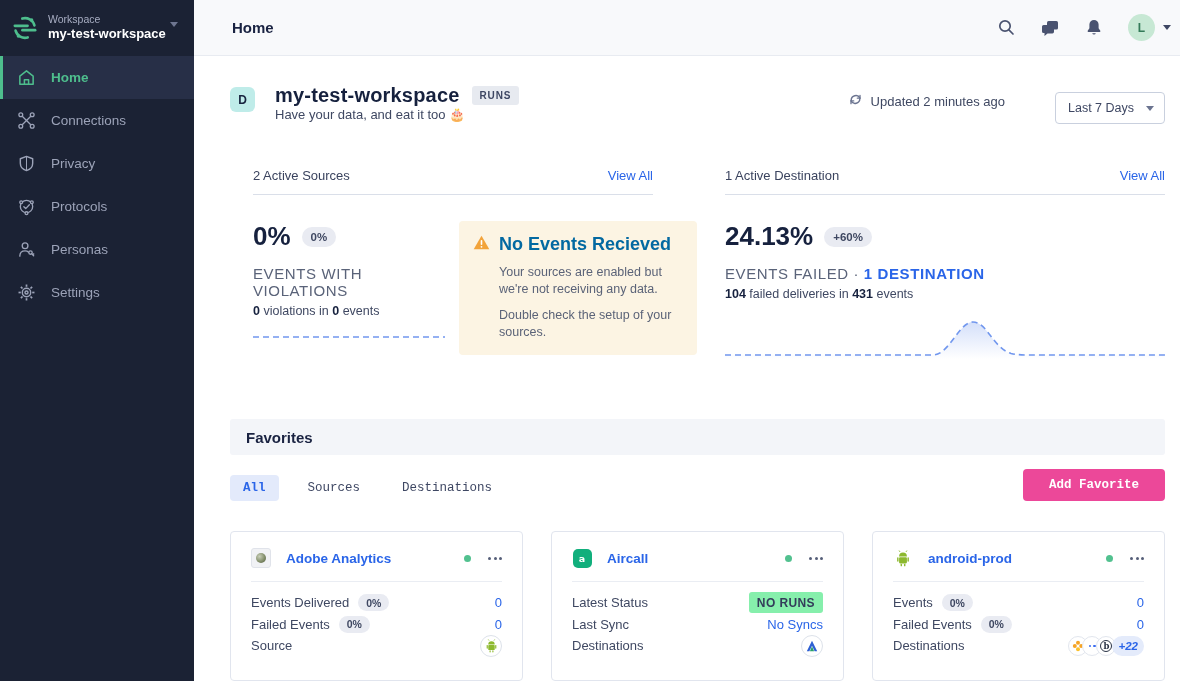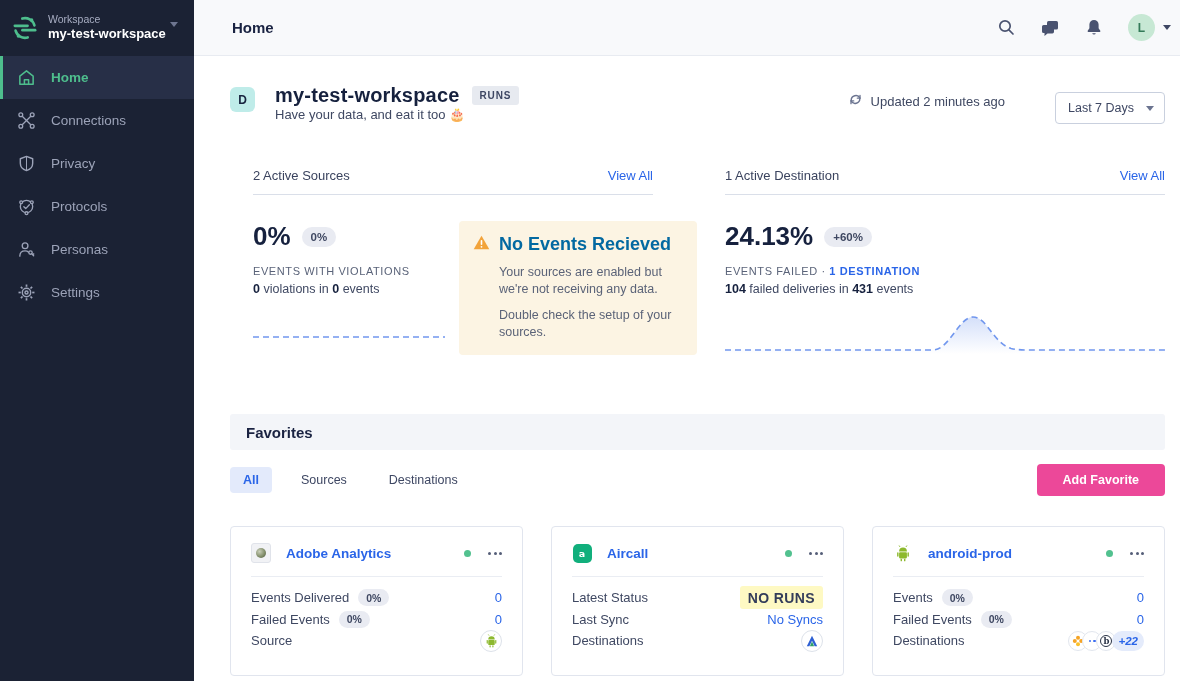--- a/index.html
+++ b/index.html
@@ -54,56 +54,56 @@
   .stats-col.right { width:440px; margin-left:28px; }
   .sec-head { display:flex; align-items:flex-end; justify-content:space-between; font-size:13px; color:#3A435E; }
   .stats-col.left .sec-head, .stats-col.left .sec-divider { width:400px; }
   .view-all { color:#2A65E8; font-size:13px; cursor:pointer; text-decoration:none; }
   .sec-divider { border-bottom:1px solid #DADFE9; margin-top:11px; }
   .sec-body { display:flex; margin-top:26px; }
   .stat-block { display:flex; flex-direction:column; flex:1; min-height:132px; }
   .stat-top { display:flex; align-items:center; gap:11px; }
   .stat-value { font-size:26px; font-weight:800; color:#16213E; }
   .pill { background:#E9EBF2; color:#3F4862; font-size:11.5px; font-weight:bold; padding:4px 9px; border-radius:10px; }
-  .stat-label { margin-top:13px; font-size:11px; letter-spacing:.6px; color:#5A6379; font-weight:500; }
+  .stat-label { margin-top:13px; font-size:15px; letter-spacing:.6px; color:#5A6379; font-weight:500; }
   .stat-label .lbl-link { color:#2A65E8; font-weight:bold; cursor:pointer; }
   .stat-sub { margin-top:5px; font-size:12.5px; color:#3F4862; }
   .stat-sub b { color:#16213E; }
   .spark-flat { margin-top:auto; margin-bottom:12px; }
   .warn-box { width:238px; background:#FCF4E3; border-radius:4px; padding:13px 16px 14px 14px; }
   .warn-head { display:flex; align-items:center; gap:9px; }
   .warn-title { font-size:18px; font-weight:bold; color:#0369a1; }
   .warn-body { padding-left:26px; }
   .warn-text { margin-top:9px; font-size:12.5px; line-height:1.35; color:#5B6378; }
   .spark-wrap { margin-top:14px; }
 
   
   .fav { margin-top:56px; }
   .fav-band { margin:0 36px; height:36px; background:#F3F5F9; border-radius:3px; display:flex; align-items:center; padding:0 16px; }
   .fav-heading { font-size:15px; font-weight:bold; color:#1A2342; }
-  .fav-controls { display:flex; align-items:center; margin:14px 36px 0 36px; }
+  .fav-controls { display:flex; align-items:flex-end; margin:14px 36px 0 36px;font-family:Liberation Mono, monospace; }
   .tab { font-size:12.5px; color:#3E4763; padding:6px 13px; margin-right:16px; border-radius:4px; cursor:pointer; }
   .tab.active { background:#E3EAFB; color:#2A65E8; font-weight:bold; }
   .add-fav-btn { margin-left:auto; background:#ec4899; color:#fff; border:none; font-size:12.5px; font-weight:600; font-family:inherit; padding:9px 26px; border-radius:4px; cursor:pointer; }
 
   .cards { display:flex; margin:30px 36px 0 36px; gap:28px; }
   .card { flex:1; height:150px; border:1px solid #E1E5EE; border-radius:4px; padding:16px 20px 0 20px; background:#fff; }
   .card-head { display:flex; align-items:center; }
   .card-logo { width:20px; height:20px; flex-shrink:0; display:flex; align-items:center; justify-content:center; }
   .card-name { margin-left:15px; font-size:13.5px; font-weight:600; color:#2A65E8; cursor:pointer; }
   .card-head-right { margin-left:auto; display:flex; align-items:center; gap:17px; }
   .status-dot { width:7px; height:7px; border-radius:50%; background:#52C18F; }
   .dots-menu { display:flex; gap:2.5px; cursor:pointer; padding:4px 0; }
   .dots-menu i { width:3px; height:3px; border-radius:50%; background:#555E78; }
   .card-divider { border-bottom:1px solid #EAEDF3; margin-top:13px; }
   .card-rows { margin-top:10px; }
   .crow { display:flex; align-items:center; height:21.5px; font-size:13px; color:#3F4862; }
   .crow .pill.sm { font-size:10.5px; padding:2.5px 8px; margin-left:9px; }
   .crow-val { margin-left:auto; color:#2A65E8; cursor:pointer; }
-  .status-badge { margin-left:auto; background:#fef9c3; color:#333C5A; font-size:14px; font-weight:bold; letter-spacing:.4px; padding:3.5px 8px; border-radius:3px; }
+  .status-badge { margin-left:auto; background:#86efac; color:#333C5A; font-size:12px; font-weight:bold; letter-spacing:.4px; padding:3.5px 8px; border-radius:3px; }
   .row-icon-circle { margin-left:auto; width:22px; height:22px; border-radius:50%; border:1px solid #DDE2EA; background:#fff; display:flex; align-items:center; justify-content:center; }
   .chip-stack { margin-left:auto; display:flex; align-items:center; }
   .chip { width:20px; height:20px; border-radius:50%; background:#fff; border:1px solid #E2E6EE; display:flex; align-items:center; justify-content:center; }
   .chip + .chip { margin-left:-6px; }
   .chip-dots { display:flex; gap:2px; }
   .chip-dots i { width:2.5px; height:2.5px; border-radius:50%; background:#3B6CF0; }
   .chip-b { width:12px; height:12px; border-radius:50%; border:1.4px solid #2B3447; color:#2B3447; font-size:8.5px; font-weight:bold; display:flex; align-items:center; justify-content:center; font-family:"DejaVu Serif",serif; }
   .chip-more { margin-left:-4px; height:20px; padding:0 6px; border-radius:10px; background:#E4EBFB; color:#2A65E8; font-size:11.5px; font-weight:600; display:flex; align-items:center; cursor:pointer;font-style:italic; }
   .aircall-logo { width:19px; height:19px; border-radius:5px; background:#11AF7C; display:flex; align-items:center; justify-content:center; }
   .adobe-logo { width:20px; height:20px; border-radius:3px; background:#F1F2F5; border:1px solid #E0E3EA; display:flex; align-items:center; justify-content:center; }

